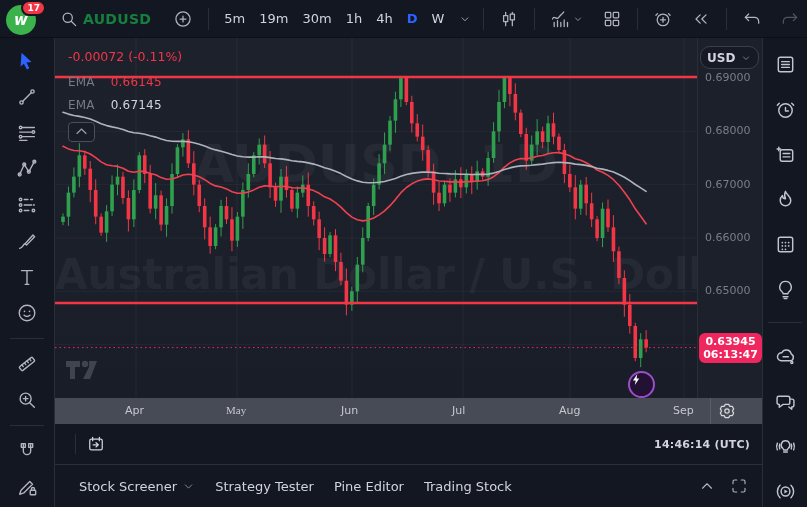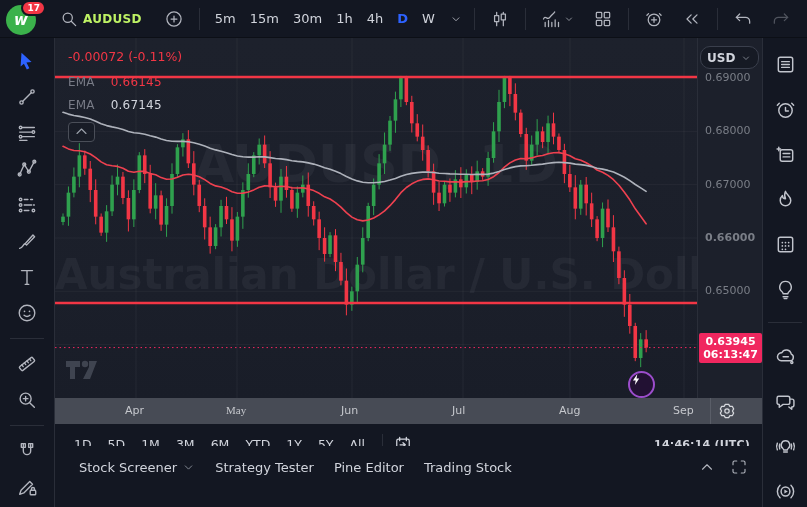--- a/index.html
+++ b/index.html
@@ -11,21 +11,21 @@
   
   #topbar { left:0; top:0; width:807px; height:38px; background:#131722;
     border-bottom:1px solid #0c0f16; display:flex; align-items:center; gap:4px; padding:0 6px; z-index:30;}
   .logo-wrap { position:relative; width:34px; height:34px; margin-right:8px; flex:none;}
   .logo { width:30px; height:30px; border-radius:50%; background:#3bb24b; color:#fff;
     display:flex; align-items:center; justify-content:center; font-weight:bold; font-style:italic; font-size:15px; margin-top:3px;}
   .badge { position:absolute; top:-2px; right:-6px; background:#f23645; color:#fff; font-size:9px;
     font-weight:bold; border-radius:8px; padding:1px 4px; border:2px solid #131722;}
   .tbtn { display:flex; align-items:center; justify-content:center; height:30px; padding:0 7px;
     border-radius:4px; color:#b2b5be; font-size:13px; cursor:default; flex:none;}
-  .symbol { font-weight:bold; font-size:12px; color:#bef264; letter-spacing:.3px; padding:0 4px;}
+  .symbol { font-weight:bold; font-size:14px; color:#15803d; letter-spacing:.3px; padding:0 4px;}
   .tf { color:#d1d4dc; }
   .tf.active { color:#2d62ff; font-weight:bold; }
   .vsep { width:1px; height:22px; background:#2a2e39; margin:0 4px; flex:none;}
   .ic { width:20px; height:20px; display:block; }
   .ic svg { width:100%; height:100%; stroke:currentColor; fill:none; stroke-width:1.5;
     stroke-linecap:round; stroke-linejoin:round; }
   .dim { color:#50545e; }
 
   
   #lefttb { left:0; top:38px; width:55px; height:469px; background:#131722; border-right:1px solid #2a2e39;
@@ -84,21 +84,21 @@
 
   
   #rangebar { left:0; top:386px; width:707px; height:41px; background:#131722; border-bottom:1px solid #2a2e39;
     display:flex; align-items:center; padding:0 12px; gap:2px;}
   .rbtn { padding:4px 7px; font-size:12.5px; color:#d1d4dc; border-radius:4px;}
   #rb-sep { width:1px; height:20px; background:#2a2e39; margin:0 8px;}
   #goto { color:#d1d4dc;}
   #clock { margin-left:auto; font-size:11px; color:#d1d4dc; font-weight:bold; letter-spacing:.2px;}
 
   
-  #botbar { left:0; top:408px; width:707px; height:42px; background:#131722;
+  #botbar { left:0; top:427px; width:707px; height:42px; background:#131722;
     display:flex; align-items:center; padding:0 14px; gap:8px;}
   .bitem { display:flex; align-items:center; gap:5px; font-size:13px; color:#d1d4dc; padding:6px 10px;}
   .bitem .ic { width:13px; height:13px; color:#9aa0aa;}
   #bot-right { margin-left:auto; display:flex; align-items:center; gap:14px; color:#b2b5be;}
   #bot-right .ic { width:18px; height:18px;}
 </style>
 </head>
 <body>
 
 <div id="app">
@@ -121,21 +121,21 @@
       <span class="ic">
         <svg viewBox="0 0 24 24">
             <circle cx="12" cy="12" r="8.5"></circle>
             <path d="M12 8.5v7M8.5 12h7"></path>
           </svg>
       </span>
     </div>
     <div class="vsep"></div>
     <div id="tf-row" style="display:flex;align-items:center;">
         <div class="tbtn tf">5m</div>
-        <div class="tbtn tf">15m</div>
+        <div class="tbtn tf">19m</div>
         <div class="tbtn tf">30m</div>
         <div class="tbtn tf">1h</div>
         <div class="tbtn tf">4h</div>
         <div class="tbtn tf active">D</div>
         <div class="tbtn tf">W</div>
       </div>
     <div class="tbtn" style="padding:0 3px;">
       <span class="ic" style="width:14px;height:14px;">
         <svg viewBox="0 0 24 24">
             <path d="M7 10l5 5 5-5"></path>
@@ -649,24 +649,24 @@
           <span class="ic">
             <svg viewBox="0 0 24 24">
                 <path d="M7 10l5 5 5-5"></path>
               </svg>
           </span>
         </div>
         <div id="price-labels">
             <span class="pr-lab" style="top: 33px;">0.69000</span>
             <span class="pr-lab" style="top: 86.33px;">0.68000</span>
             <span class="pr-lab" style="top: 139.66px;">0.67000</span>
-            <span class="pr-lab" style="top: 192.99px; font-weight: bold;">0.66000</span>
+            <span class="pr-lab" style="top: 192.99px;">0.66000</span>
             <span class="pr-lab" style="top: 246.32px;">0.65000</span>
           </div>
-        <div id="ptag" style="top: 294.583px;">
+        <div id="ptag" style="top: 294.583px; border-radius: 6px;">
           <span>0.63945</span>
           <span>06:13:47</span>
         </div>
       </div>
     </div>
 
     <div id="taxis" class="abs">
       <div id="month-labels">
           <span class="month" style="left: 70px;">Apr</span>
           <span class="month" style="left: 171px; font-family: Liberation Serif, serif;">May</span>
@@ -678,31 +678,20 @@
       <div class="divider"></div>
       <span id="axis-gear" class="ic">
         <svg viewBox="0 0 24 24">
             <path d="M10 4h4l1.5 2.5h3L20 9.5 18.5 12 20 14.5l-1.5 3h-3L14 20h-4l-1.5-2.5h-3L4 14.5 5.5 12 4 9.5l1.5-3h3z"></path>
             <circle cx="12" cy="12" r="2.6"></circle>
           </svg>
       </span>
     </div>
 
     <div id="rangebar" class="abs">
-      <div id="range-buttons" style="display:flex;align-items:center;gap:2px;">
-          <div class="rbtn">1D</div>
-          <div class="rbtn">5D</div>
-          <div class="rbtn">1M</div>
-          <div class="rbtn">3M</div>
-          <div class="rbtn">6M</div>
-          <div class="rbtn">YTD</div>
-          <div class="rbtn">1Y</div>
-          <div class="rbtn">5Y</div>
-          <div class="rbtn">All</div>
-        </div>
       <div id="rb-sep"></div>
       <span id="goto" class="ic">
         <svg viewBox="0 0 24 24">
             <rect x="4.5" y="6" width="15" height="13" rx="2"></rect>
             <path d="M8 4v4M16 4v4M8.5 13h6M12 10.5L14.8 13 12 15.5"></path>
           </svg>
       </span>
       <span id="clock">14:46:14 (UTC)</span>
     </div>
 

